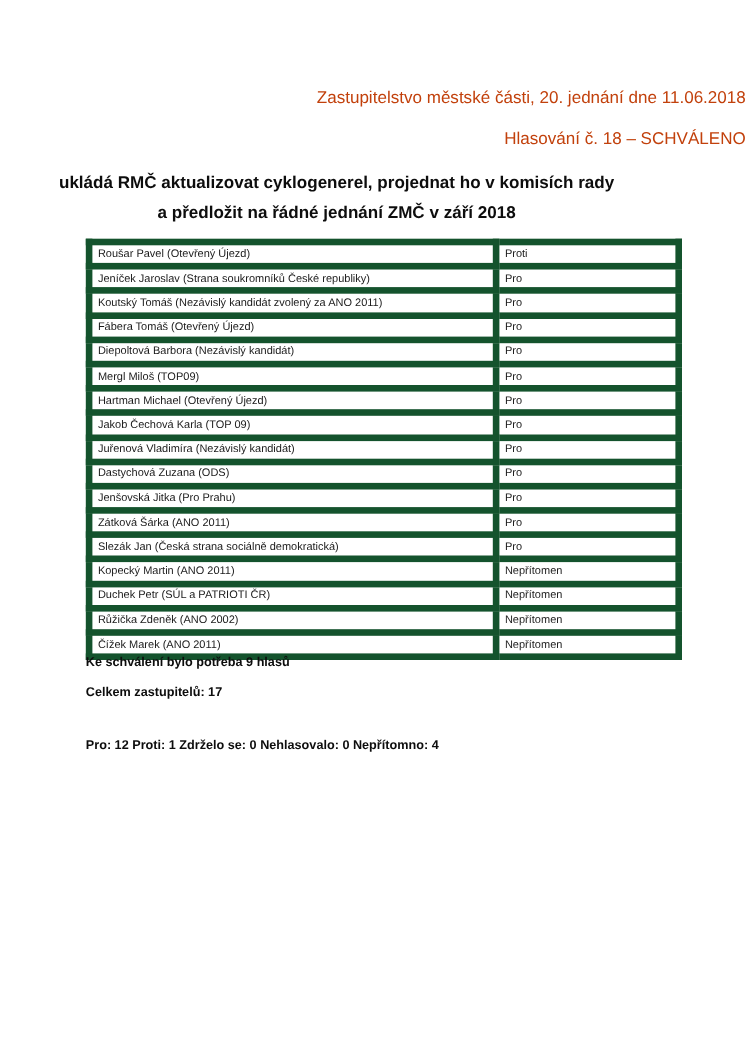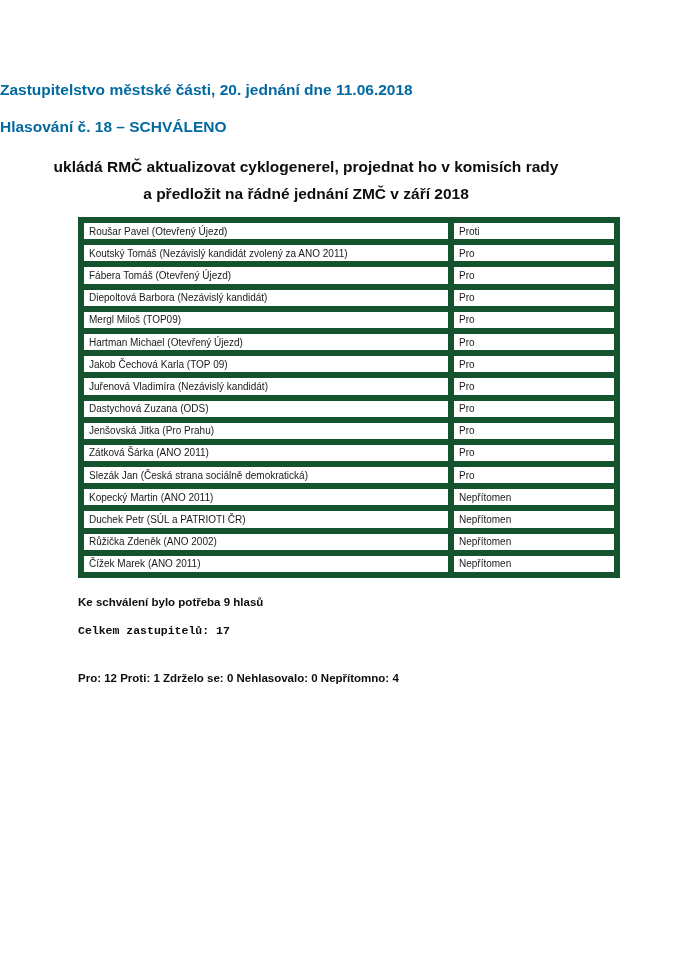--- a/index.html
+++ b/index.html
@@ -12,24 +12,24 @@
     background: #ffffff;
     position: relative;
     font-family: "Liberation Sans", sans-serif;
     color: #000000;
     overflow: hidden;
   }
   .heading {
     position: absolute;
     left: 0;
     width: 678px;
-    text-align: left;
-    font-weight: 700;
+    text-align: right;
+    font-weight: 400;
     font-size: 15.5px;
-    color: #0369a1;
+    color: #c2410c;
     white-space: nowrap;
   }
   .doc-title    { top: 81px;  }
   .vote-heading { top: 118px; }
   .subject {
     position: absolute;
     top: 153px;
     left: 0;
     width: 612px;
     text-align: center;
@@ -59,21 +59,21 @@
   }
   .summary-line {
     position: absolute;
     left: 78px;
     font-size: 11.5px;
     font-weight: 700;
     color: #0d0d0d;
     white-space: nowrap;
   }
   .summary-required { top: 596px; }
-  .summary-total    { top: 624px; font-family: Liberation Mono, monospace; }
+  .summary-total    { top: 624px; }
   .summary-tally    { top: 652px; margin-top: 20px; }
 </style>
 </head>
 <body>
 
 <div class="heading doc-title">Zastupitelstvo městské části, 20. jednání dne 11.06.2018</div>
 
 <div class="heading vote-heading">Hlasování č. 18 – SCHVÁLENO</div>
 
 <div class="subject">
@@ -83,20 +83,24 @@
 
 <table class="votes">
   <colgroup>
     <col style="width:370px">
     <col style="width:166px">
   </colgroup>
   <tbody>
       <tr>
         <td>Roušar Pavel (Otevřený Újezd)</td>
         <td>Proti</td>
+      </tr>
+      <tr>
+        <td>Jeníček Jaroslav (Strana soukromníků České republiky)</td>
+        <td>Pro</td>
       </tr>
       <tr>
         <td>Koutský Tomáš (Nezávislý kandidát zvolený za ANO 2011)</td>
         <td>Pro</td>
       </tr>
       <tr>
         <td>Fábera Tomáš (Otevřený Újezd)</td>
         <td>Pro</td>
       </tr>
       <tr>

